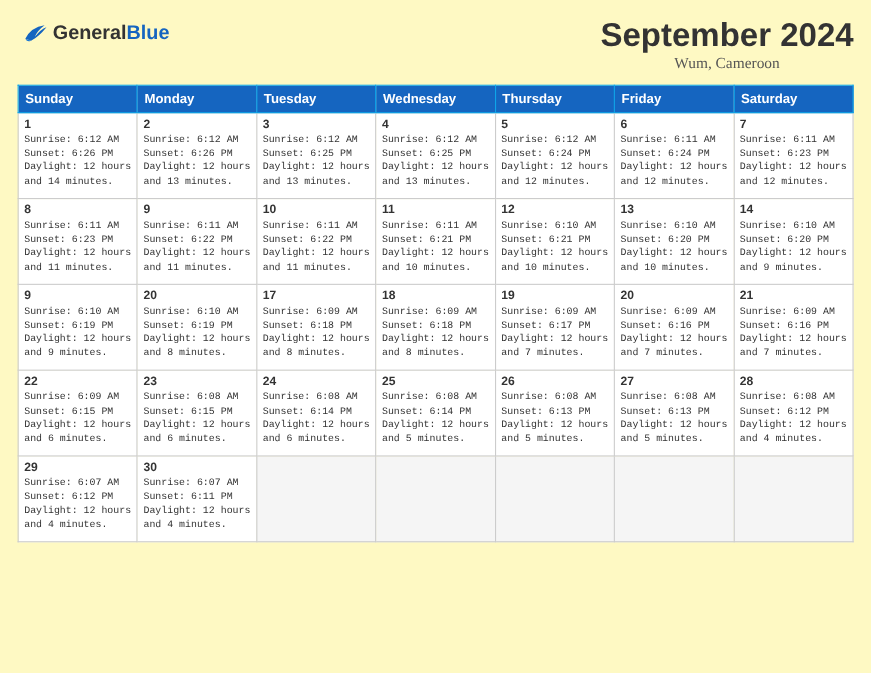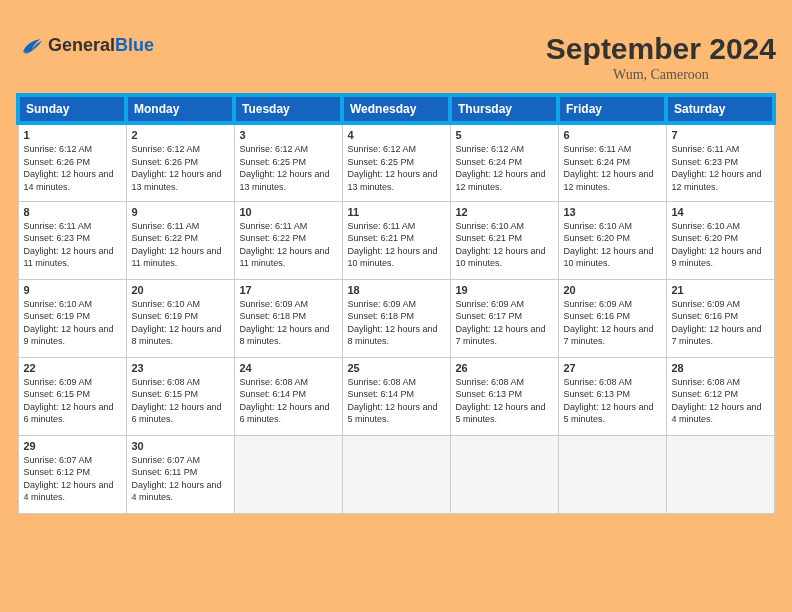--- a/index.html
+++ b/index.html
@@ -6,22 +6,22 @@
     body {
       font-family: Arial, sans-serif;
       background: #fff;
       width: 792px;
       height: 612px;
       overflow: hidden;
     }
     .page {
       width: 792px;
       height: 612px;
-      padding: 32px 16px 10px 16px;
-      background: #fdba74;
+      padding: 16px 16px 10px 16px;
+      background: #fef9c3;
     }
     .header {
       display: flex;
       justify-content: space-between;
       align-items: flex-start;
       margin-bottom: 10px;
     }
     .logo {
       display: flex;
       align-items: center;
@@ -58,21 +58,21 @@
       border-collapse: collapse;
       table-layout: fixed;
     }
     .calendar th {
       background: #1565C0;
       color: #fff;
       font-size: 12px;
       font-weight: bold;
       padding: 5px 6px;
       text-align: left;
-      border: 4px solid #0ea5e9;
+      border: 1px solid #0ea5e9;
     }
     .calendar td {
       border: 1px solid #ccc;
       vertical-align: top;
       padding: 4px 5px;
       font-size: 9.5px;
       color: #333;
       background: #fff;
       height: 78px;
     }
@@ -82,20 +82,21 @@
     .day-num {
       font-size: 11px;
       font-weight: bold;
       display: block;
       margin-bottom: 2px;
     }
     .cell-text {
       font-size: 9px;
       line-height: 1.4;
       color: #333;
+      font-family: Liberation Mono, monospace;
     }
   </style>
 </head>
 <body>
 
 <div class="page">
   <div class="header">
     <div class="logo">
       <svg class="logo-bird" viewBox="0 0 32 32" xmlns="http://www.w3.org/2000/svg">
         <path d="M8 22 Q14 10 28 8 Q20 14 18 20 Q24 12 30 10 Q22 20 14 24 Z" fill="#1565C0"></path>

